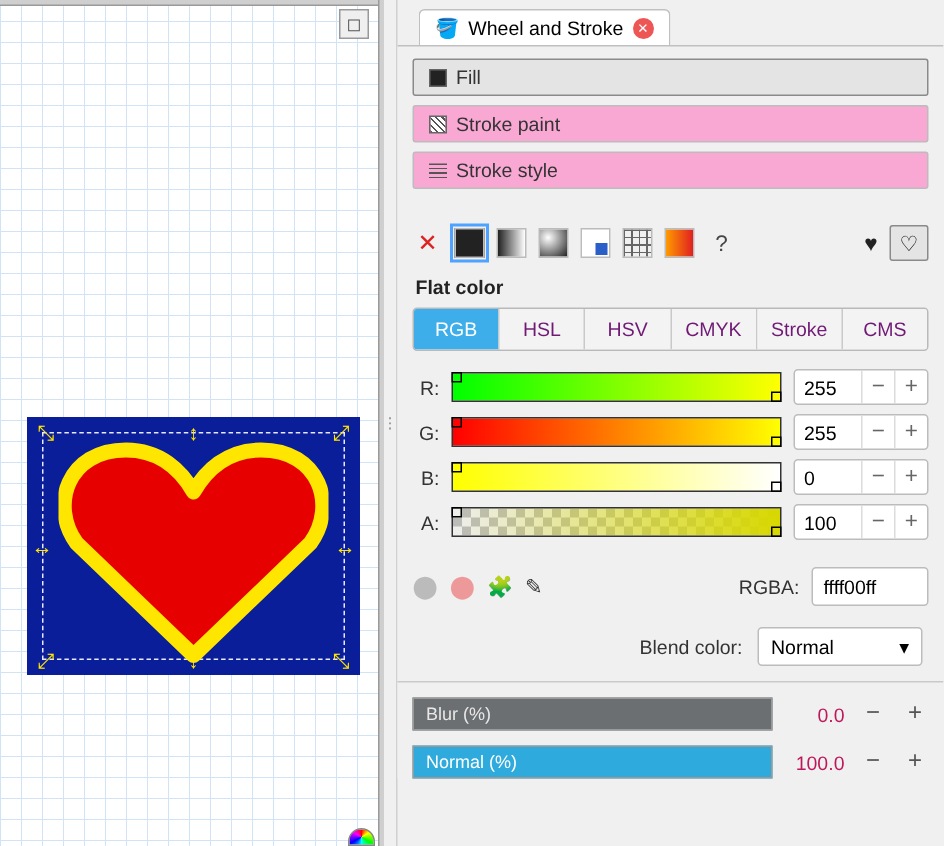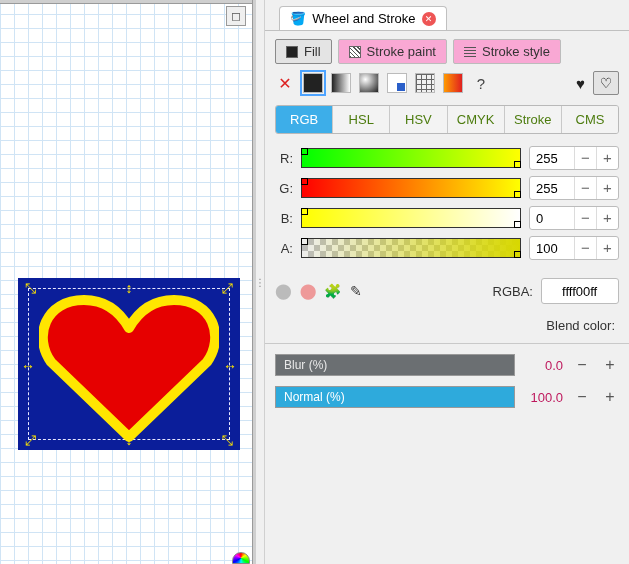--- a/index.html
+++ b/index.html
@@ -22,21 +22,21 @@
 .ar-nw { top:-8px; left:-4px;} .ar-ne{top:-8px; right:-4px;} .ar-sw{bottom:-8px; left:-4px;} .ar-se{bottom:-8px; right:-4px;}
 .heart-svg { position:absolute; left:50%; top:50%; transform:translate(-50%,-48%); }
 
 .drag-handle { width:8px; height:564px; display:flex; align-items:center; justify-content:center; color:#888; font-size:10px; background:#f0f0f0; }
 
 .panel { flex:1; height:564px; background:#f0f0f0; padding-top:6px; position:relative; border-left:1px solid #d0d0d0;}
 .dock-tab { display:inline-flex; align-items:center; gap:6px; height:24px; padding:0 10px; margin-left:14px; background:#fff; border:1px solid #c0c0c0; border-bottom:none; border-radius:4px 4px 0 0; font-size:13px; }
 .close-x { width:14px; height:14px; border-radius:50%; background:#e55; color:#fff; display:flex; align-items:center; justify-content:center; font-size:9px; }
 .panel-body { background:#f0f0f0; border-top:1px solid #c0c0c0; padding:8px 10px 0 10px; }
 
-.tabs { display:flex; gap:6px; margin-bottom:7px; }
+.tabs { display:flex; gap:6px; margin-bottom:24px;flex-direction:column; }
 .tab { display:flex; align-items:center; gap:6px; padding:4px 10px; border:1px solid #bcbcbc; background:#f9a8d4; font-size:13px; color:#333; border-radius:2px; }
 .tab.active { background:#e4e4e4; border-color:#8a8a8a; }
 .tab .sw { width:12px; height:12px; border:1px solid #666; }
 .sw-fill { background:#222; } .sw-stroke { background: repeating-linear-gradient(45deg,#555,#555 1px,#fff 1px,#fff 3px); }
 .lines { display:inline-block; width:12px; height:10px; background:repeating-linear-gradient(#555,#555 1px,transparent 1px,transparent 3px); }
 
 .paint-row { display:flex; align-items:center; gap:8px; margin-bottom:10px; }
 .paint-row .x { color:#d22; font-size:16px; width:20px; text-align:center; }
 .swatch { width:20px; height:20px; border:1px solid #bbb; display:flex; align-items:center; justify-content:center; }
 .swatch.sel { outline:2px solid #4da3ff; outline-offset:1px; }
@@ -48,21 +48,21 @@
 .sw-mesh { background-image: repeating-linear-gradient(#666 0 1px, transparent 1px 5px), repeating-linear-gradient(90deg,#666 0 1px, transparent 1px 5px); }
 .sw-swatch { background:linear-gradient(90deg,#ff9a00,#e02020); }
 .q { font-size:15px; color:#444; width:20px; text-align:center; }
 .spacer { flex:1; }
 .heart-ic { font-size:15px; color:#222; }
 .heart-btn { width:26px; height:24px; border:1px solid #8a8a8a; background:#e4e4e4; display:flex; align-items:center; justify-content:center; font-size:14px; border-radius:2px;}
 
 .section-label { font-size:13px; font-weight:600; color:#222; margin:4px 0 6px 2px; }
 
 .mode-tabs { display:flex; border:1px solid #b9b9b9; border-radius:3px; overflow:hidden; margin-bottom:12px; }
-.mode-tabs .mt { flex:1; text-align:center; padding:6px 0; font-size:13px; color:#4d7c0f; border-right:1px solid #c9c9c9; background:#f3f3f3; }
+.mode-tabs .mt { flex:1; text-align:center; padding:6px 0; font-size:13px; color:#701a75; border-right:1px solid #c9c9c9; background:#f3f3f3; }
 .mode-tabs .mt:last-child{border-right:none;}
 .mode-tabs .mt.active { background:#3daee9; color:#fff; }
 
 .slider-row { display:flex; align-items:center; gap:8px; margin-bottom:6px; }
 .slider-row label { width:18px; text-align:right; font-size:13px; color:#333; }
 .grad { flex:1; height:20px; border:1px solid #333; position:relative; }
 .grad::before, .grad::after { content:""; position:absolute; width:5px; height:5px; border:1px solid #000; background:transparent; }
 .grad::before { left:-1px; top:-1px; } .grad::after { right:-1px; bottom:-1px; }
 .g-r { background:linear-gradient(90deg,#00ff00,#ffff00);} 
 .g-g { background:linear-gradient(90deg,#ff0000,#ffff00);} 
@@ -70,21 +70,21 @@
 .g-a { background:linear-gradient(90deg, rgba(255,255,0,0), #d8d800), repeating-conic-gradient(#bbb 0 25%, #eee 0 50%) 0 0/12px 12px; }
 .spin { display:flex; align-items:center; border:1px solid #bcbcbc; border-radius:3px; background:#fff; height:24px; }
 .spin input { width:44px; border:none; text-align:left; padding:0 6px; font-size:13px; outline:none; background:transparent; }
 .spin .pm { width:22px; text-align:center; color:#666; font-size:15px; border-left:1px solid #dcdcdc; height:100%; line-height:22px; }
 
 .tool-row { display:flex; align-items:center; gap:8px; margin:18px 0 14px 0; }
 .tiny { font-size:15px; color:#bbb; }
 .puzzle { font-size:14px; color:#555; }
 .picker { font-size:14px; color:#333; }
 .rgba-lab { font-size:13px; color:#333; margin-left:auto; }
-.rgba-in { width:78px; height:26px; border:1px solid #bcbcbc; border-radius:3px; padding:0 20px; font-size:13px; }
+.rgba-in { width:78px; height:26px; border:1px solid #bcbcbc; border-radius:3px; padding:0 7px; font-size:13px; }
 
 .blend-row { display:flex; align-items:center; justify-content:flex-end; gap:10px; margin:4px 4px 10px 0; }
 .blend-row label { font-size:13px; color:#333; }
 .combo { width:110px; height:26px; border:1px solid #bcbcbc; border-radius:3px; background:#fff; display:flex; align-items:center; justify-content:space-between; padding:0 8px; font-size:13px; }
 
 .hr { height:1px; background:#c9c9c9; margin:8px -10px; }
 
 .bar-row { display:flex; align-items:center; gap:10px; margin:10px 0;justify-content:space-between; }
 .bar { height:22px; border:1px solid #999; display:flex; align-items:center; padding:0 8px; font-size:12px; color:#fff; }
 .bar.blur { width:240px; background:#6b6f72; color:#e8e8e8;}
@@ -150,20 +150,21 @@
       <span class="swatch sw-rg"></span>
       <span class="swatch sw-pat"></span>
       <span class="swatch sw-mesh"></span>
       <span class="swatch sw-swatch"></span>
       <span class="q">?</span>
       <span class="spacer"></span>
       <span class="heart-ic">♥</span>
       <span class="heart-btn">♡</span>
     </div>
 
+    <div class="section-label">Flat color</div>
 
     <div class="mode-tabs">
       <div class="mt active">RGB</div>
       <div class="mt">HSL</div>
       <div class="mt">HSV</div>
       <div class="mt">CMYK</div>
       <div class="mt">Stroke</div>
       <div class="mt">CMS</div>
     </div>
 
@@ -208,20 +209,24 @@
       <span class="tiny">⬤</span>
       <span class="tiny" style="color:#e99">⬤</span>
       <span class="puzzle">🧩</span>
       <span class="picker">✎</span>
       <span class="rgba-lab">RGBA:</span>
       <input class="rgba-in" value="ffff00ff" style="">
     </div>
 
     <div class="blend-row">
       <label>Blend color:</label>
+      <div class="combo">
+        <span>Normal</span>
+        <span>▾</span>
+      </div>
     </div>
 
     <div class="hr"></div>
 
     <div class="bar-row">
       <div class="bar blur">
           <span>Blur (%)</span>
         </div>
       <span class="val">0.0</span>
       <span class="pm2">−</span>

